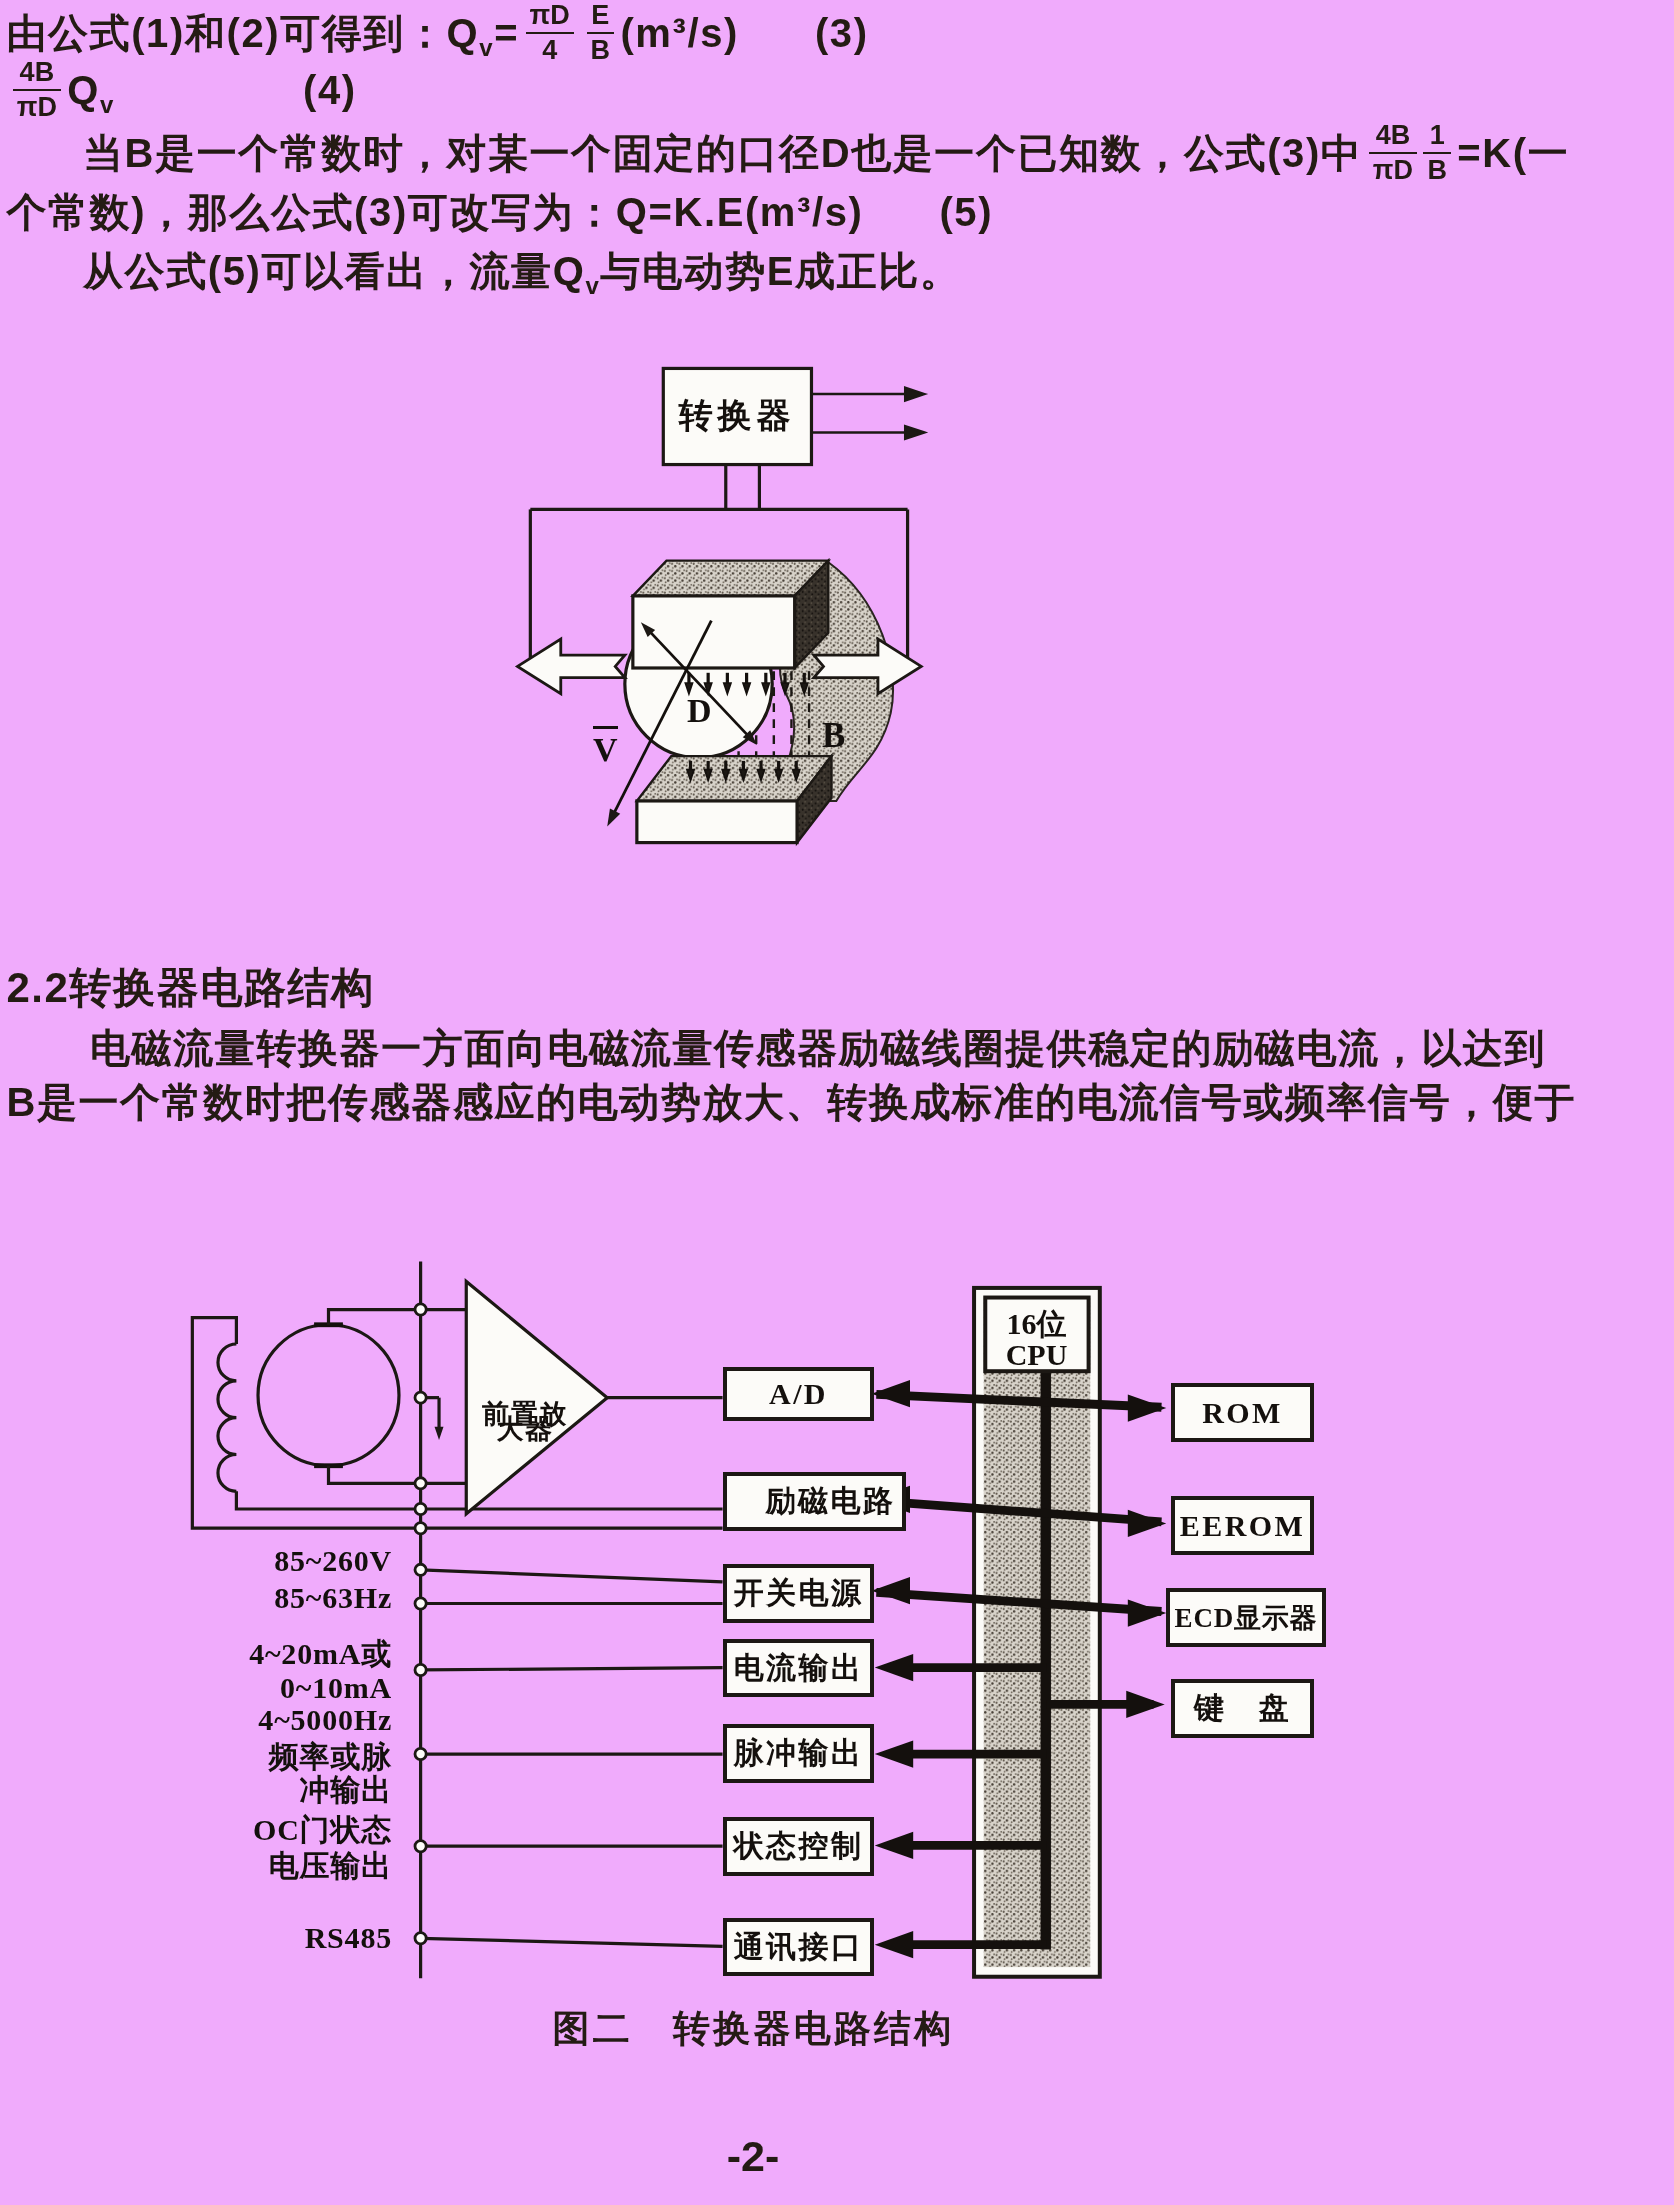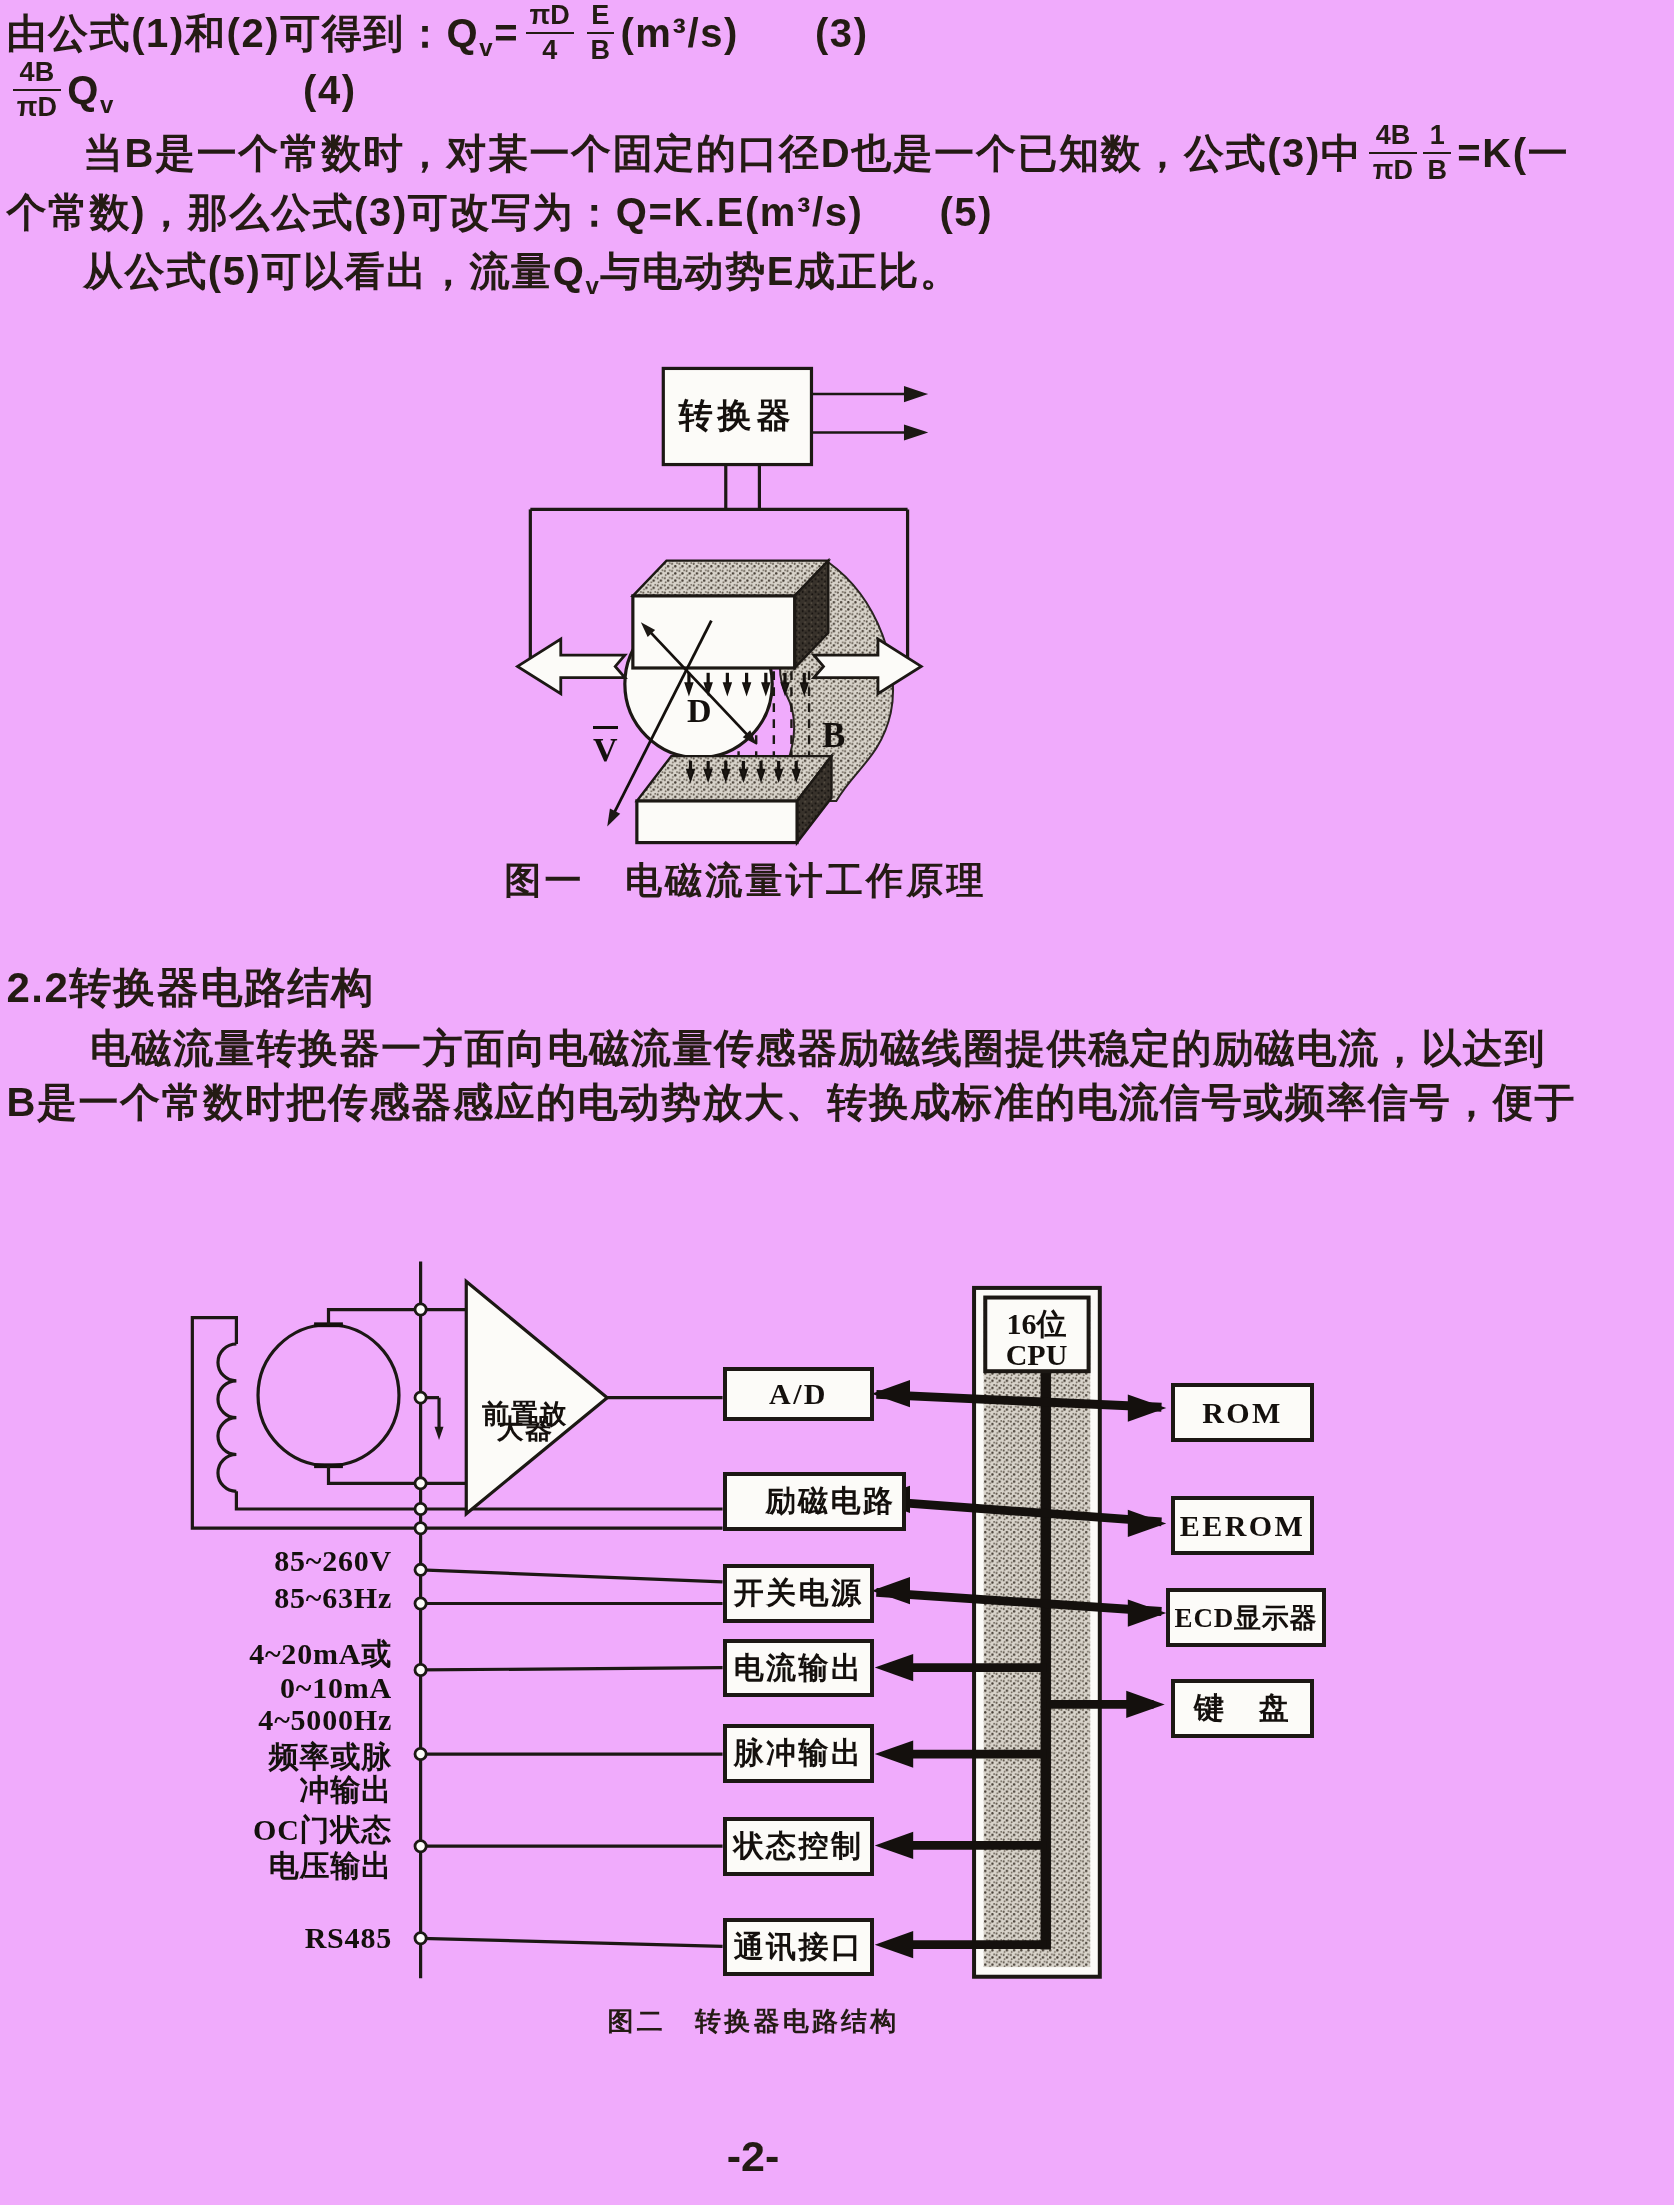--- a/index.html
+++ b/index.html
@@ -237,21 +237,20 @@
 </div>
 
 <div class="tline" style="top:245px;left:83px;">
   <span>从公式(5)可以看出，流量Q</span><sub>v</sub><span>与电动势E成正比。</span>
 </div>
 
 <div class="dbox" style="left:663px;top:368px;width:148px;height:96px;border:none;background:transparent;font-size:34px;letter-spacing:4.8px;">转换器</div>
 <div class="figlbl" style="left:687px;top:692px;font-size:34px;">D</div>
 <div class="figlbl" style="left:593px;top:731px;font-size:34px;"><span class="vbar">V</span></div>
 <div class="figlbl" style="left:822px;top:716px;font-size:35px;">B</div>
-<div class="caption" style="left:417px;top:856px;width:657px;">图一　电磁流量计工作原理</div>
 
 <div class="heading" style="top:960px;">2.2转换器电路结构</div>
 <div class="para" style="top:1021px;left:90px;">电磁流量转换器一方面向电磁流量传感器励磁线圈提供稳定的励磁电流，以达到</div>
 <div class="para" style="top:1075px;left:6.4px;">B是一个常数时把传感器感应的电动势放大、转换成标准的电流信号或频率信号，便于</div>
 
 <div class="figlbl" style="left:473px;top:1376px;width:104px;text-align:center;font-size:27px;letter-spacing:1.6px;margin-top:20px;">前置放</div>
 <div class="figlbl" style="left:473px;top:1411px;width:104px;text-align:center;font-size:27px;letter-spacing:1.6px;">大器</div>
 
 <div class="figlbl" style="left:985px;top:1304px;width:103px;text-align:center;font-size:30px;">16位</div>
 <div class="figlbl" style="left:985px;top:1338px;width:103px;text-align:center;font-size:30px;">CPU</div>
@@ -273,18 +272,18 @@
 <div class="lbl" style="top:1581px;">85~63Hz</div>
 <div class="lbl" style="top:1634px;">4~20mA或</div>
 <div class="lbl" style="top:1671px;padding-right:20px;">0~10mA</div>
 <div class="lbl" style="top:1703px;padding-right:20px;">4~5000Hz</div>
 <div class="lbl" style="top:1737px;padding-right:22.4px;">频率或脉</div>
 <div class="lbl" style="top:1770px;padding-right:52px;">冲输出</div>
 <div class="lbl" style="top:1810px;padding-right:8px;">OC门状态</div>
 <div class="lbl" style="top:1846px;padding-right:8px;">电压输出</div>
 <div class="lbl" style="top:1921px;padding-right:36px;">RS485</div>
 
-<div class="caption" style="left:433px;top:2004px;width:641px;font-size:26px;">图二　转换器电路结构</div>
+<div class="caption" style="left:433px;top:2004px;width:641px;font-size:37px;">图二　转换器电路结构</div>
 
 <div class="pagenum" style="left:657px;top:2132px;width:192px;text-align:center;">-2-</div>
 
 </div>
 
 
 </body></html>

